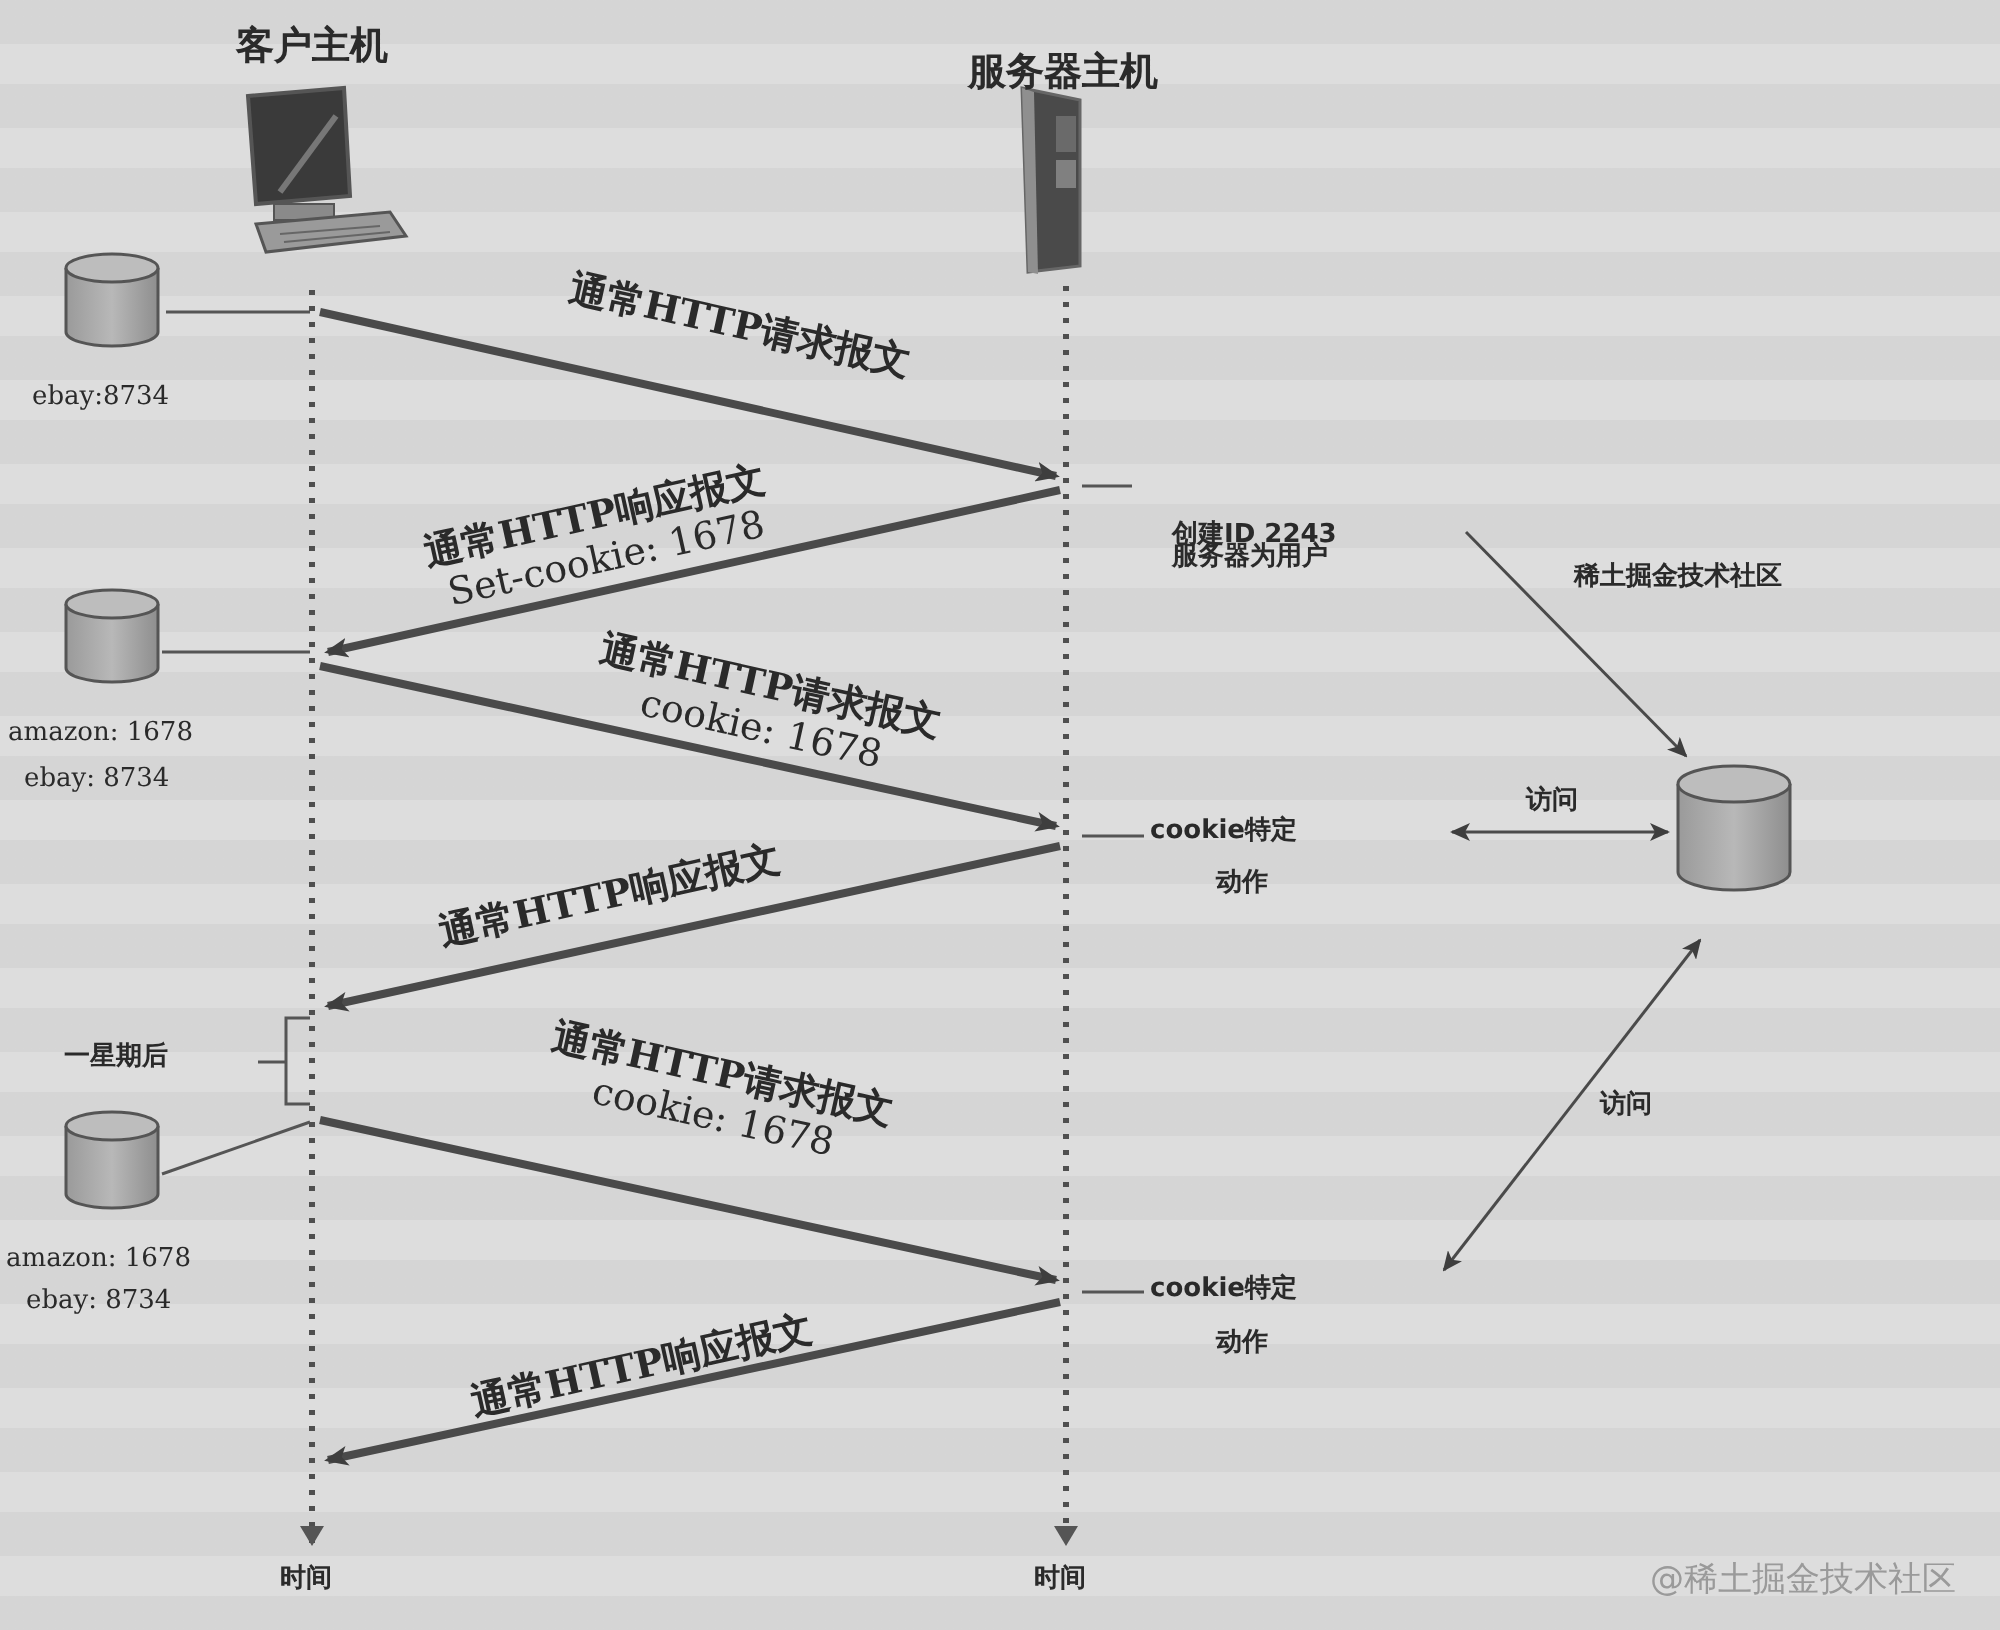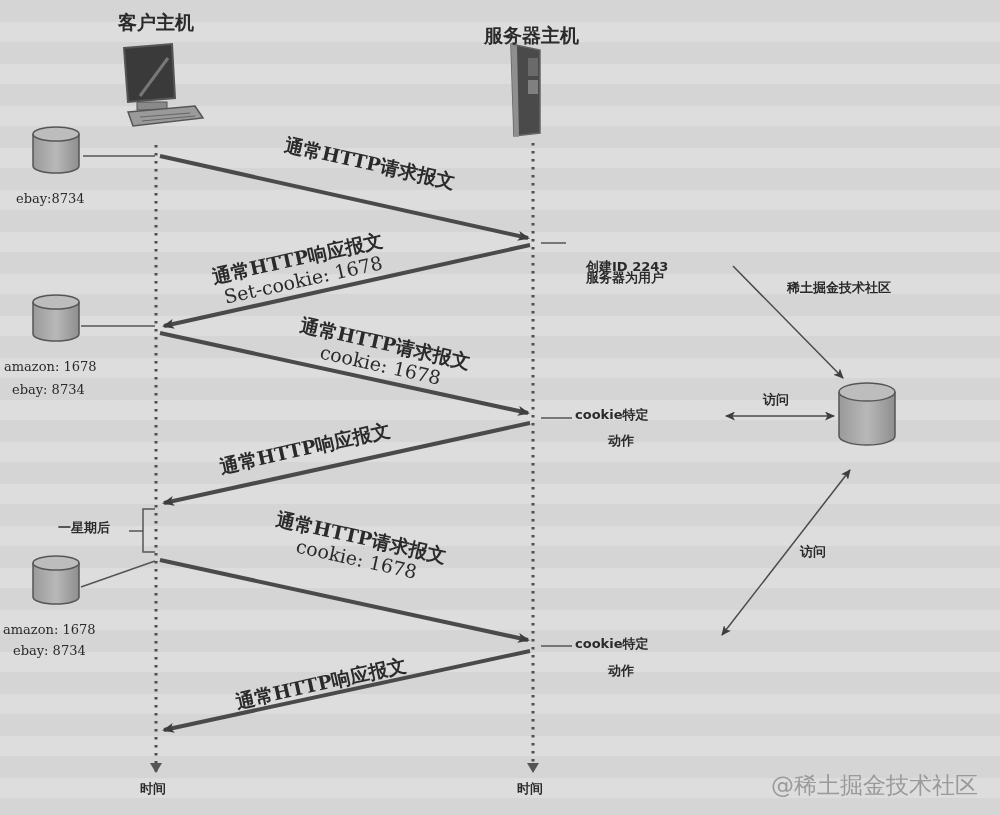--- a/index.html
+++ b/index.html
@@ -18,21 +18,21 @@
   svg.diagram { position: absolute; left: 0; top: 0; }
   .lbl {
     position: absolute; white-space: nowrap; font-size: 13px; color: #2a2a2a;
     font-family: "DejaVu Serif", "Liberation Serif", serif;
   }
   .sans { font-family: "DejaVu Sans", "Liberation Sans", sans-serif; font-weight: bold; }
   .title { font-size: 19px; text-align: right; }
   .msg { font-size: 19px; font-weight: bold; line-height: 22px; }
   .msg .sub { font-weight: normal; }
   .watermark {
-    position: absolute; right: 22px; bottom: 14px; font-size: 23px; color: #9a9a9a;
+    position: absolute; right: 22px; bottom: 14px; font-size: 17px; color: #9a9a9a;
     font-family: "DejaVu Sans", "Liberation Sans", sans-serif;
   }
 </style>
 </head>
 <body>
 
 <div class="bg-stripes"></div>
 
 <svg class="diagram" width="1000" height="815" viewBox="0 0 1000 815">
   <defs>
@@ -158,18 +158,18 @@
 <div class="lbl sans" style="left:575px; top:406px;">cookie特定</div>
 <div class="lbl sans" style="left:608px; top:432px;">动作</div>
 
 <div class="lbl sans" style="left:575px; top:635px;">cookie特定</div>
 <div class="lbl sans" style="left:608px; top:662px;">动作</div>
 
 <div class="lbl sans" style="left:787px; top:279px;">稀土掘金技术社区</div>
 <div class="lbl sans" style="left:763px; top:391px;">访问</div>
 <div class="lbl sans" style="left:800px; top:543px;">访问</div>
 
-<div class="lbl sans" style="left:32px; top:519px;margin-left:26px;">一星期后</div>
+<div class="lbl sans" style="left:32px; top:519px;">一星期后</div>
 
 <div class="lbl sans" style="left:140px; top:780px;">时间</div>
 <div class="lbl sans" style="left:517px; top:780px;">时间</div>
 
 <div class="watermark">@稀土掘金技术社区</div>
 
 </body></html>

